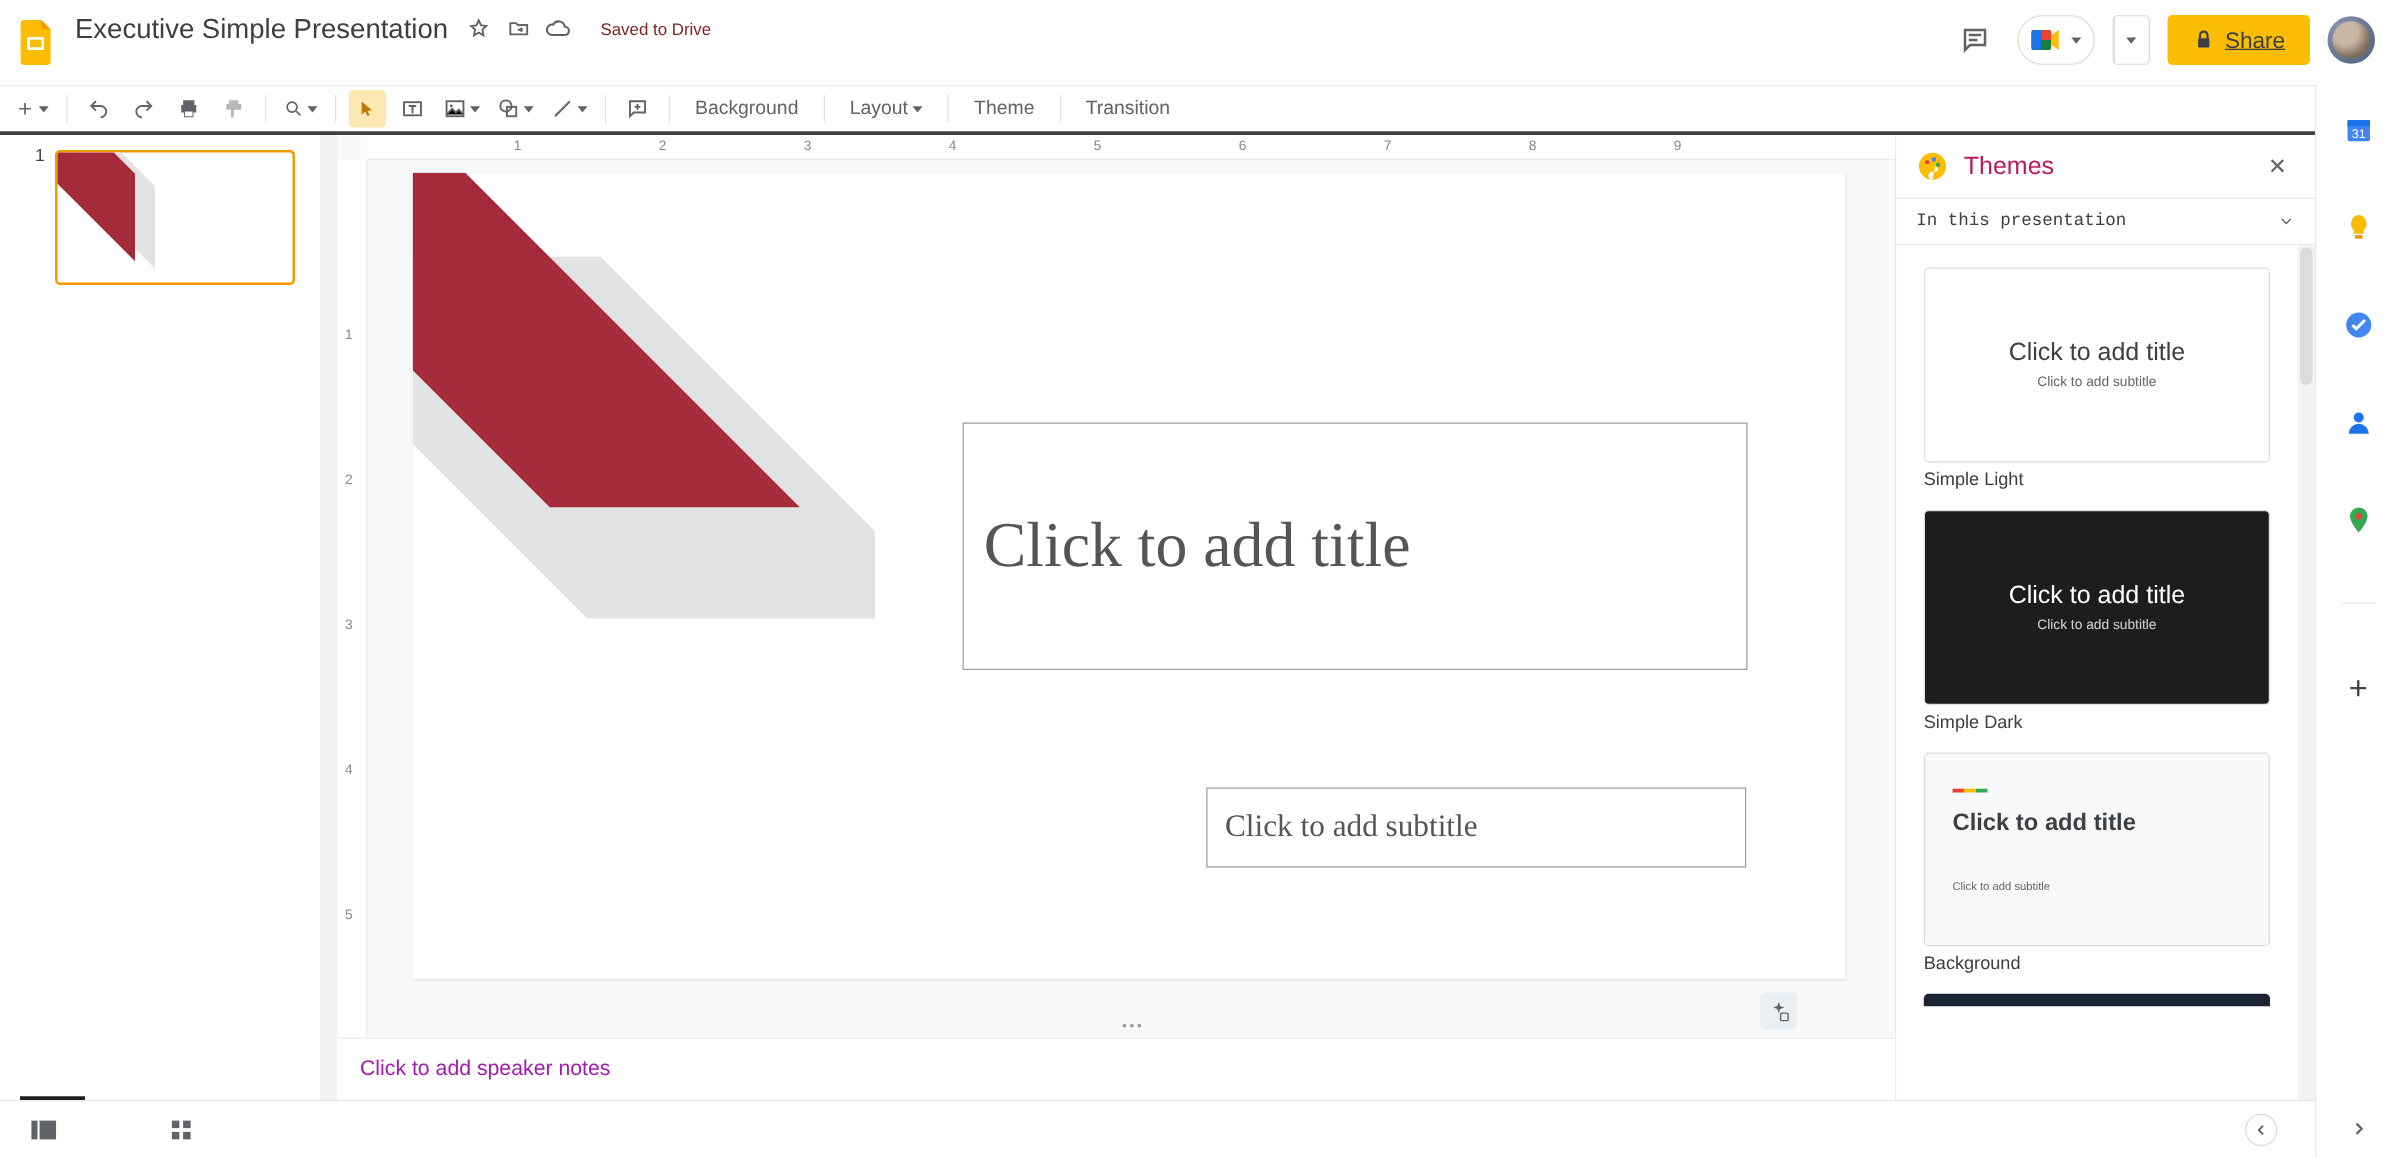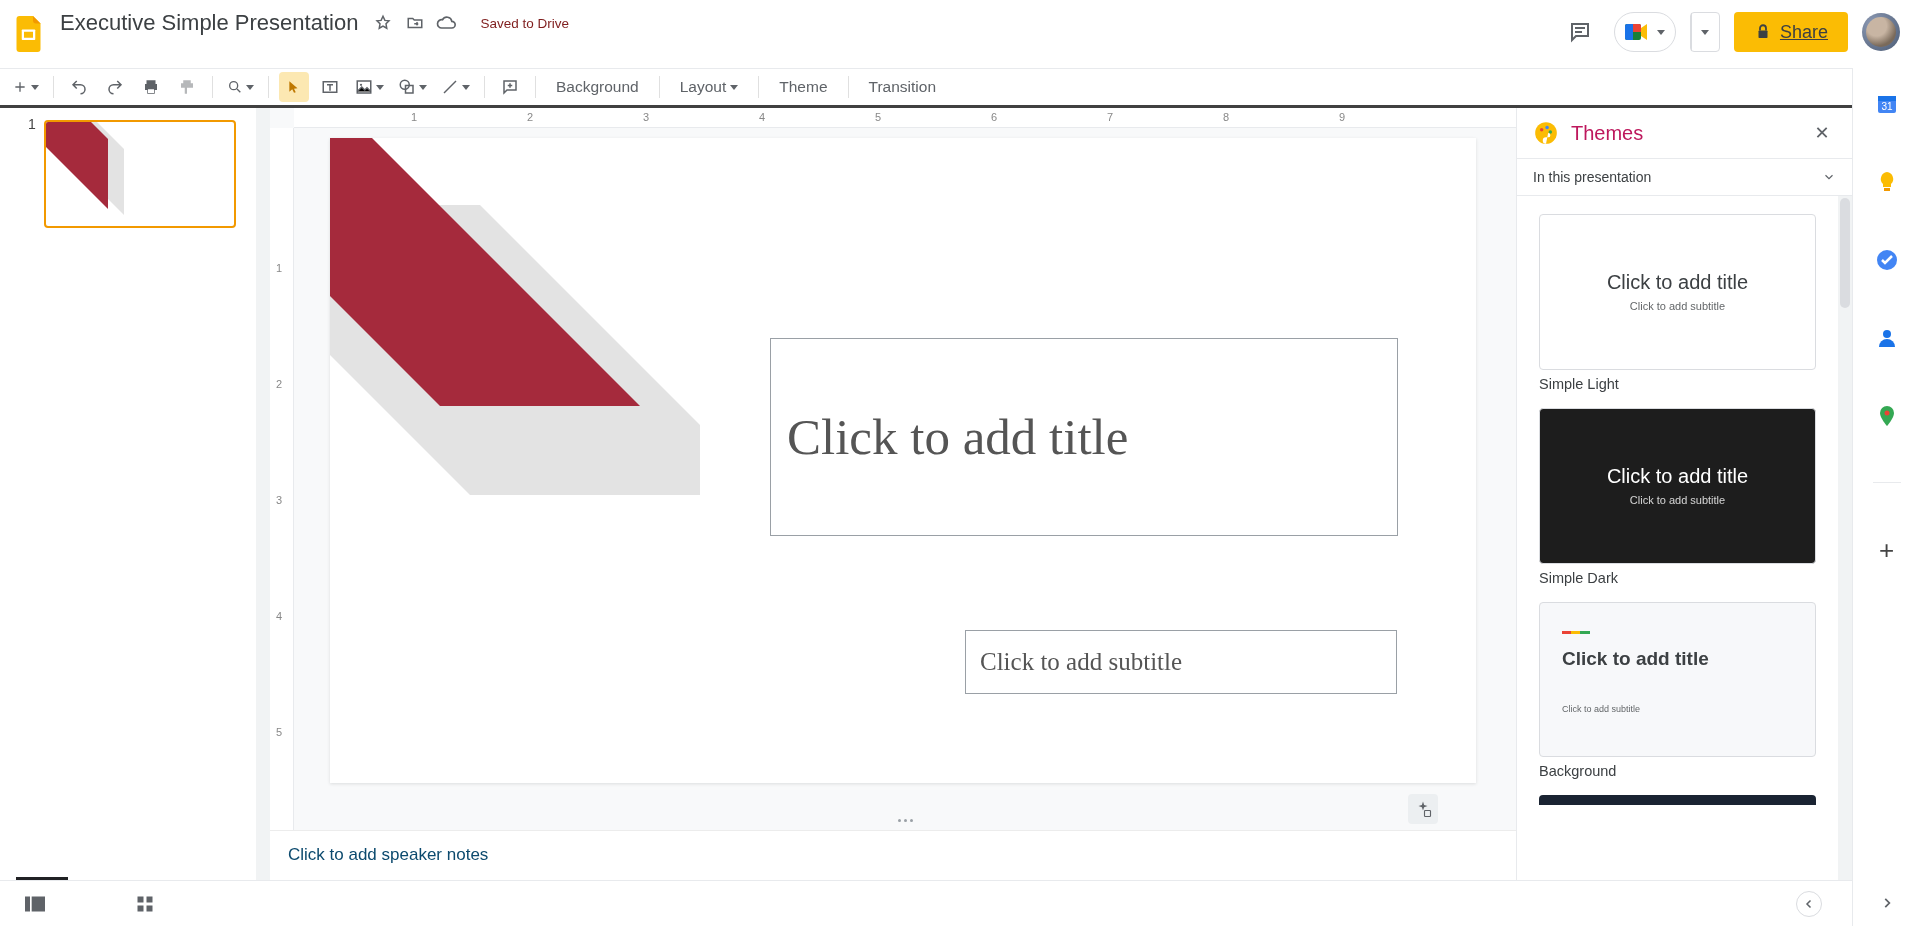--- a/index.html
+++ b/index.html
@@ -65,21 +65,21 @@
   .main .canvaswrap { margin-bottom:0;}
   
   .main { top:108px; bottom:46px; }
 
   
   .themespanel { width:336px; border-left:1px solid #e8eaed; display:flex; flex-direction:column; background:#fff;}
   .tp-head { display:flex; align-items:center; gap:12px; padding:12px 16px; }
   .palette-ic { width:26px;height:26px; }
   .tp-head h2 { font-size:20px; font-weight:400; color:#be185d; flex:1;}
   .closex { font-size:18px; color:#5f6368; width:28px; text-align:center;}
-  .tp-sub { border-top:1px solid #e8eaed; border-bottom:1px solid #e8eaed; padding:10px 16px; display:flex; justify-content:space-between; align-items:center; font-size:14px; color:#3c4043;}
+  .tp-sub { border-top:1px solid #e8eaed; border-bottom:1px solid #e8eaed; padding:10px 16px; display:flex; justify-content:space-between; align-items:center; font-size:14px; color:#3c4043;font-family:Liberation Mono, monospace;}
   .tp-body { flex:1; overflow:auto; padding:18px 22px 4px 22px;}
   .tcard { width:100%; aspect-ratio:16/9; border:1px solid #dadce0; border-radius:4px; margin-bottom:6px; display:flex; flex-direction:column; align-items:center; justify-content:center; gap:6px; position:relative; overflow:hidden;}
   .tcard.dark{ background:#1d1d1d; color:#fff;}
   .tcard.stream{ background:#f7f8fa; align-items:flex-start; justify-content:flex-start; padding:28px 22px;}
   .tcard .tt { font-size:20px;}
   .tcard .ts { font-size:11px; opacity:.8;}
   .tcard.stream .tt{ font-weight:700; font-size:19px;}
   .tcard.stream .bar{ width:28px;height:3px; background:linear-gradient(90deg,#ea4335 33%,#fbbc04 33% 66%,#34a853 66%); margin-bottom:8px;}
   .tcard.stream .ts{ font-size:9px; margin-top:28px;}
   .tname { font-size:14.5px; color:#3c4043; margin-bottom:16px;}
@@ -323,21 +323,21 @@
           <span>Click to add subtitle</span>
         </div>
     </div>
     <div class="notesdrag" style="bottom:52px">
         <div class="dots">
           <i></i>
           <i></i>
           <i></i>
         </div>
       </div>
-    <div style="position:absolute;left:0;right:0;bottom:0;height:50px;background:#fff;border-top:1px solid #ececec;padding:14px 18px;font-size:17px;color:#0c4a6e;">Click to add speaker notes</div>
+    <div style="position:absolute;left:0;right:0;bottom:0;height:50px;background:#fff;border-top:1px solid #ececec;padding:14px 18px;font-size:17px;color:#a21caf;">Click to add speaker notes</div>
     <div class="explore">
         <svg width="18" height="18" viewBox="0 0 24 24">
           <path fill="#5f6368" d="M12 2l1.5 4.5L18 8l-4.5 1.5L12 14l-1.5-4.5L6 8l4.5-1.5z"></path>
           <rect x="14" y="14" width="8" height="8" rx="1" fill="none" stroke="#5f6368" stroke-width="1.5"></rect>
         </svg>
       </div>
   </div>
 
   <div class="themespanel">
     <div class="tp-head">

